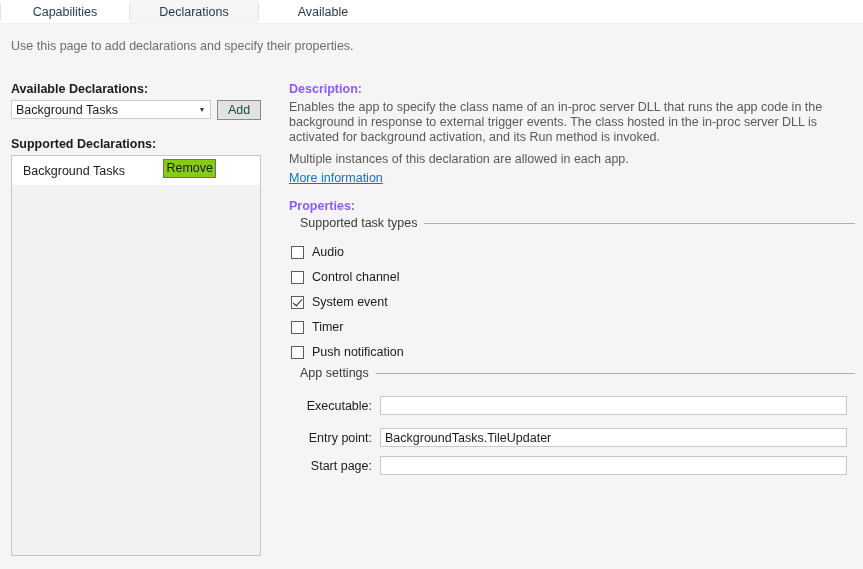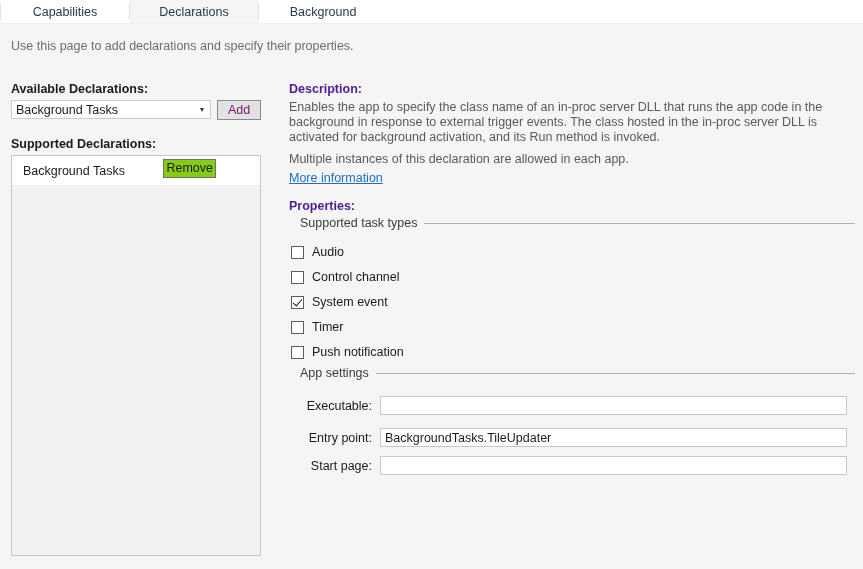--- a/index.html
+++ b/index.html
@@ -106,21 +106,21 @@
   }
   .btn-add {
     position: absolute;
     left: 217px; top: 100px;
     width: 44px; height: 20px;
     background: #e2e2e2;
     border: 1px solid #8a8a8a;
     box-sizing: border-box;
     font-family: "Liberation Sans", sans-serif;
     font-size: 12.5px;
-    color: #701a75;
+    color: #14532d;
     display: flex;
     align-items: center;
     justify-content: center;
     cursor: default;
     padding: 0;
   }
 
   .lbl-supported {
     position: absolute;
     left: 11px; top: 137px;
@@ -170,21 +170,21 @@
   .right {
     position: absolute;
     left: 289px; top: 0;
     width: 574px;
     height: 569px;
   }
   .hdr {
     position: absolute;
     font-size: 12.5px;
     font-weight: bold;
-    color: #4c1d95;
+    color: #8b5cf6;
   }
   .hdr-description { top: 82px; left: 0; }
   .hdr-properties  { top: 199px; left: 0; }
 
   .desc-para {
     position: absolute;
     left: 0;
     width: 562px;
     font-size: 12.5px;
     color: #5a5a5a;
@@ -306,21 +306,21 @@
   <div class="tab-sep"></div>
   <div class="tab">
     <span>Capabilities</span>
   </div>
   <div class="tab-sep"></div>
   <div class="tab selected">
     <span>Declarations</span>
   </div>
   <div class="tab-sep"></div>
   <div class="tab">
-    <span>Background</span>
+    <span>Available</span>
   </div>
   <div class="tabstrip-filler"></div>
 </div>
 <div class="tabstrip-underline"></div>
 
 <div class="intro">Use this page to add declarations and specify their properties.</div>
 
 <div class="lbl-available">Available Declarations:</div>
 
 <div class="combo">

